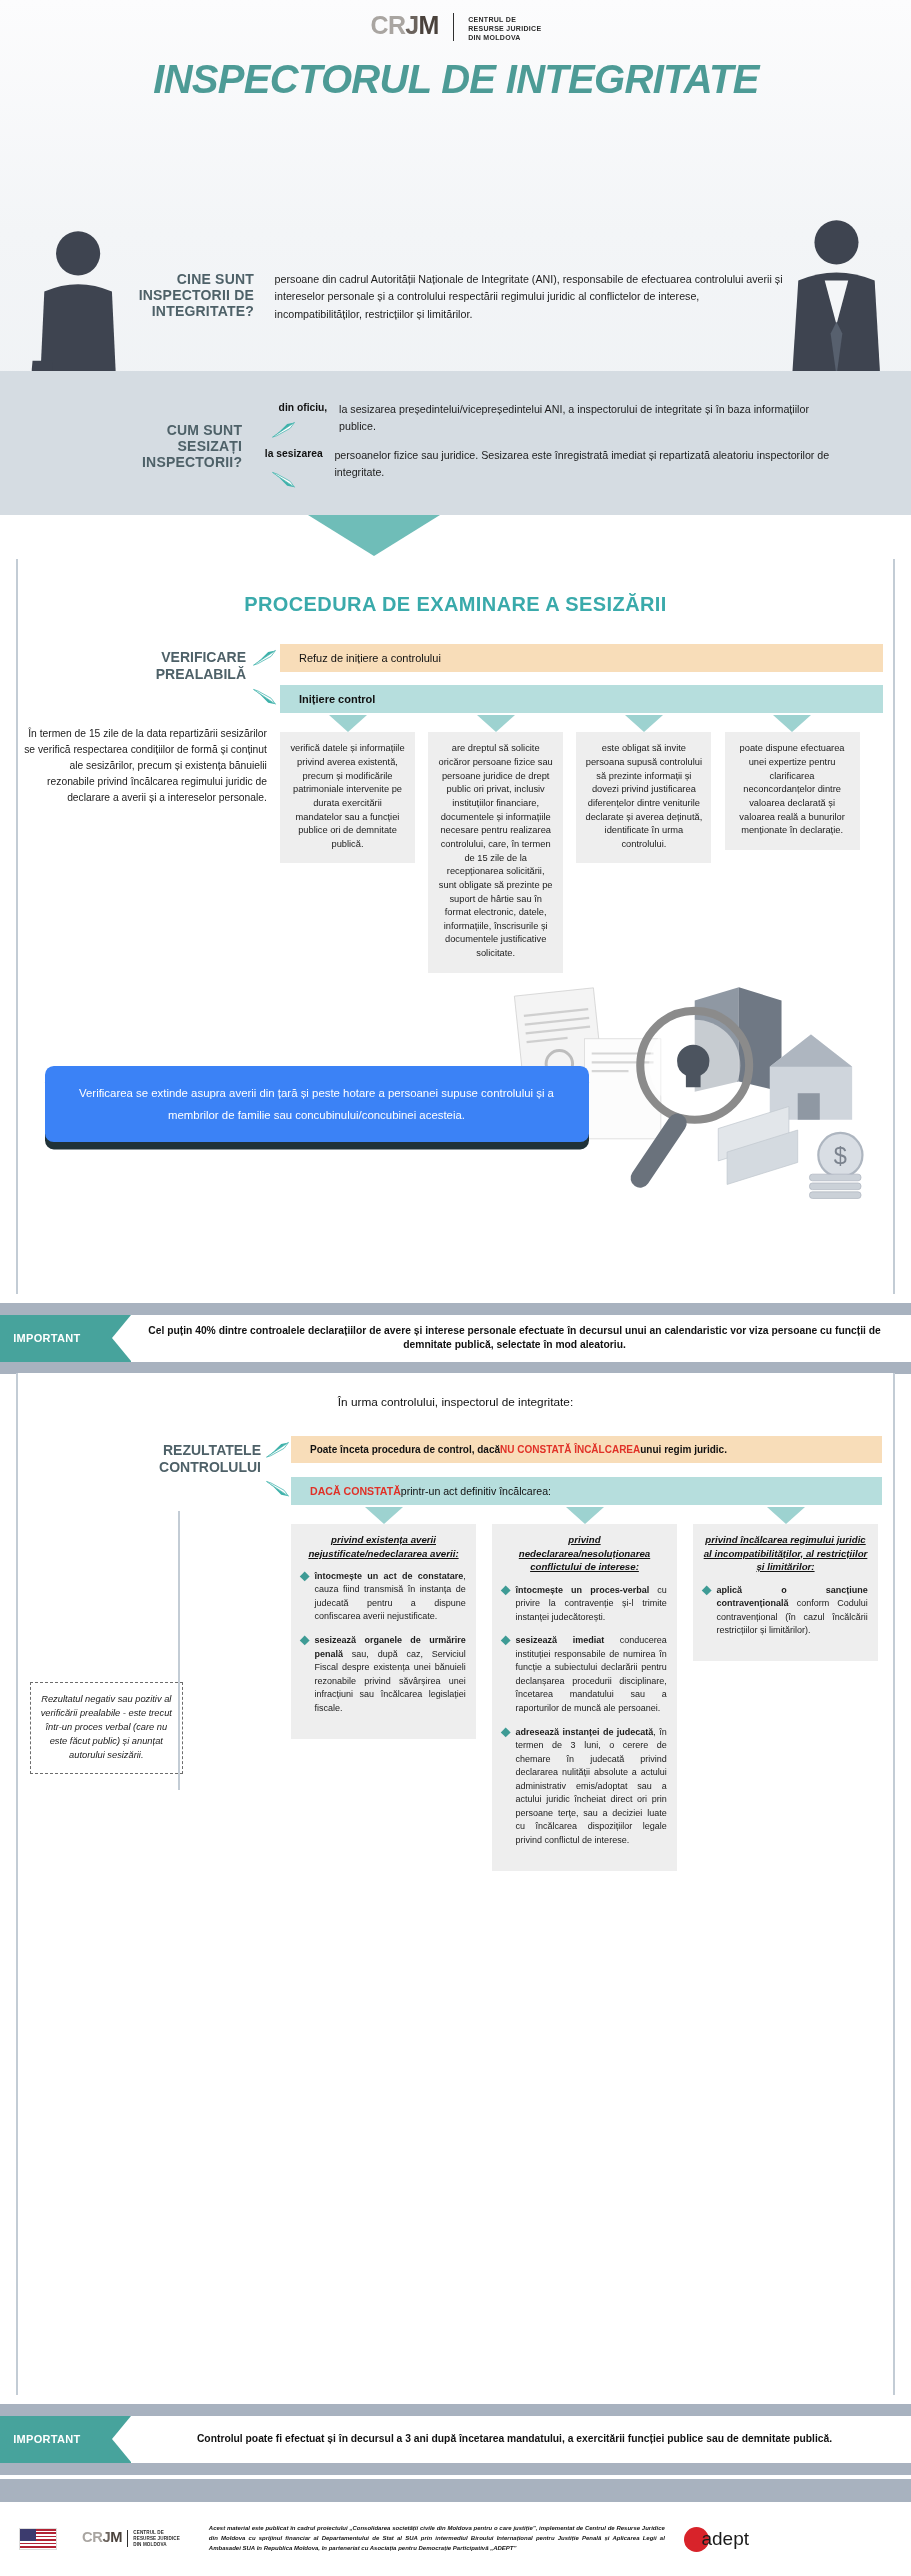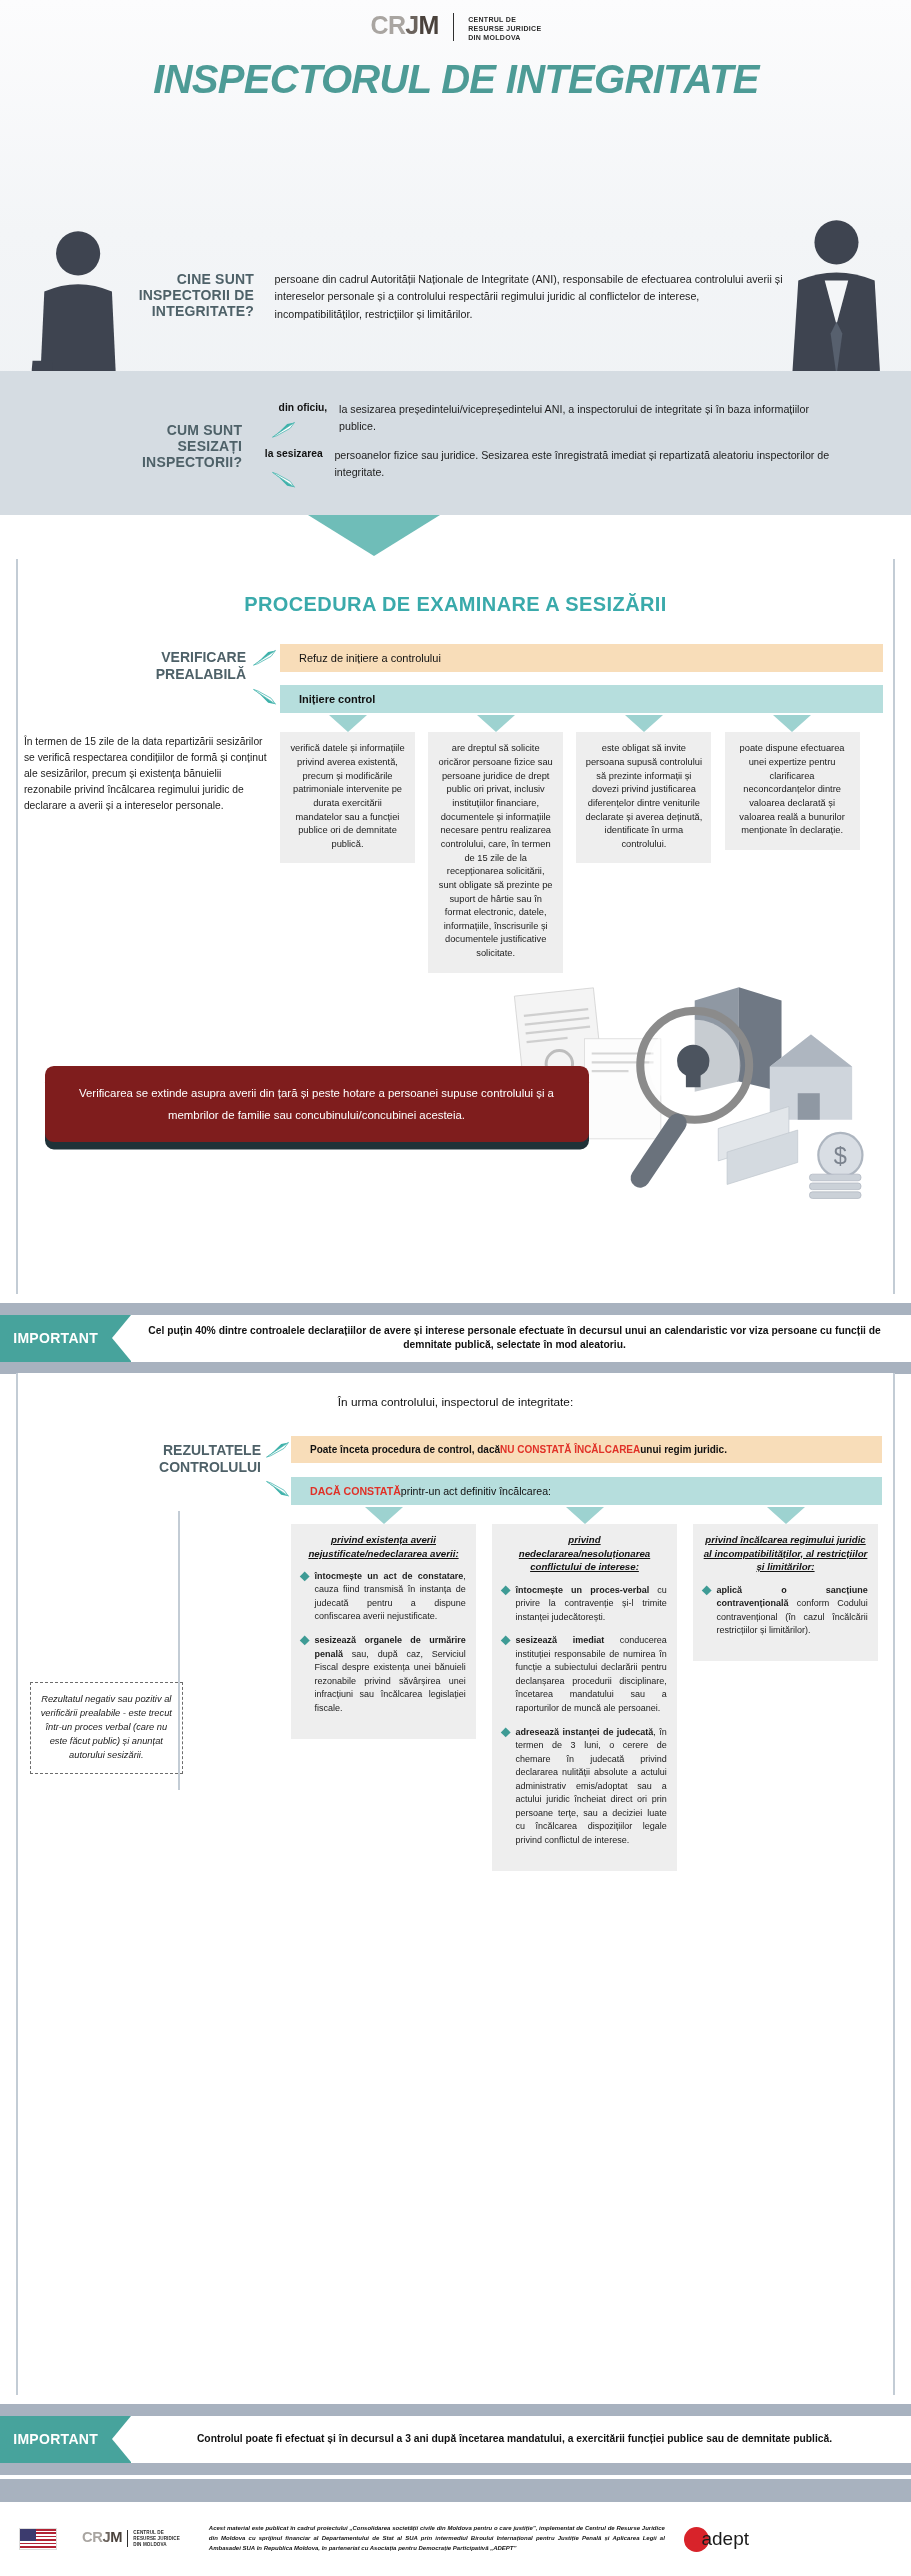--- a/index.html
+++ b/index.html
@@ -89,32 +89,32 @@
     font-size:9.3px; line-height:1.47; color:#1b1b1b;
   }
   .down-tri {
     width:0;height:0;border-left:19px solid transparent;border-right:19px solid transparent;
     border-top:17.6px solid #9dd2d0; margin:0 auto;
   }
 
   .ltext { position:absolute; font-size:10.3px; line-height:1.55; color:#1b1b1b; }
 
   .darkbox {
-    position:absolute; background:#7f1d1d; border-radius:8.8px; color:#fff;
+    position:absolute; background:#3b82f6; border-radius:8.8px; color:#fff;
     font-size:11.4px; line-height:1.95; text-align:center; padding:16px 22px;
     box-shadow:0 7.4px 0 0 #203238;
   }
 
   
   .imp-wrap { position:absolute; width:912px; height:71px; }
   .imp-grey-t, .imp-grey-b { position:absolute; left:0; width:912px; height:11.8px; background:#a8b2bf; }
   .imp-white { position:absolute; left:0; top:11.8px; width:912px; height:47px; background:#fff; }
   .imp-tag {
     position:absolute; left:0; top:11.8px; width:131px; height:47px; background:#47a39c;
-    color:#fff; font-size:14px; font-weight:bold; display:flex; align-items:center; padding-left:13.2px;
+    color:#fff; font-size:11px; font-weight:bold; display:flex; align-items:center; padding-left:13.2px;
     letter-spacing:0.3px;
   }
   .imp-tag:after{
     content:""; position:absolute; right:0px; top:0; width:0;height:0;
     border-top:23.5px solid transparent; border-bottom:23.5px solid transparent; border-right:19px solid #fff;
   }
   .imp-text {
     position:absolute; left:147px; top:11.8px; width:735px; height:47px;
     display:flex; align-items:center; justify-content:center; text-align:center;
     font-size:10.3px; font-weight:bold; line-height:1.42; color:#111;
@@ -245,21 +245,21 @@
         <path d="M2 22 L32 2 L26 10 L8 20 Z" fill="#fff" stroke="#3fb2ab" stroke-width="1"></path>
       </svg>
     <svg class="arrow-sm" style="left:234px; top:129px;" viewBox="0 0 34 24">
         <path d="M2 2 L32 22 L22 20 L12 10 Z" fill="#3fb2ab"></path>
         <path d="M2 2 L32 22 L26 14 L8 4 Z" fill="#fff" stroke="#3fb2ab" stroke-width="1"></path>
       </svg>
 
     <div class="bar bar-orange" style="left:262px; top:85px; width:603px; height:28px;">Refuz de inițiere a controlului</div>
     <div class="bar bar-teal" style="left:262px; top:126px; width:603px; height:28px;">Inițiere control</div>
 
-    <div class="ltext" style="left:5.9px; top:175px; width:243px;">În termen de 15 zile de la data repartizării sesizărilor se verifică respectarea condițiilor de formă și conținut ale sesizărilor, precum și existența bănuielii rezonabile privind încălcarea regimului juridic de declarare a averii și a intereselor personale.</div>
+    <div class="ltext" style="left:5.9px; top:167px; width:243px;text-align:right;">În termen de 15 zile de la data repartizării sesizărilor se verifică respectarea condițiilor de formă și conținut ale sesizărilor, precum și existența bănuielii rezonabile privind încălcarea regimului juridic de declarare a averii și a intereselor personale.</div>
 
     <div class="col4" style="left:262px; top:156px; width:603px;">
       <div style="width:135px;">
         <div class="down-tri"></div>
         <div class="cell">verifică datele și informațiile privind averea existentă, precum și modificările patrimoniale intervenite pe durata exercitării mandatelor sau a funcției publice ori de demnitate publică.</div>
       </div>
       <div style="width:135px;">
         <div class="down-tri"></div>
         <div class="cell">are dreptul să solicite oricăror persoane fizice sau persoane juridice de drept public ori privat, inclusiv instituțiilor financiare, documentele și informațiile necesare pentru realizarea controlului, care, în termen de 15 zile de la recepționarea solicitării, sunt obligate să prezinte pe suport de hârtie sau în format electronic, datele, informațiile, înscrisurile și documentele justificative solicitate.</div>
       </div>

